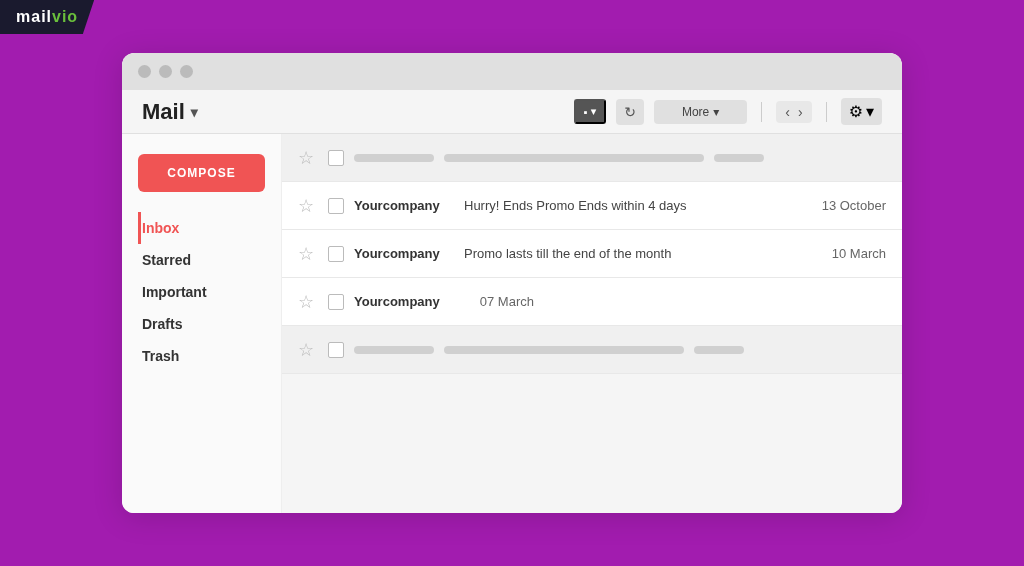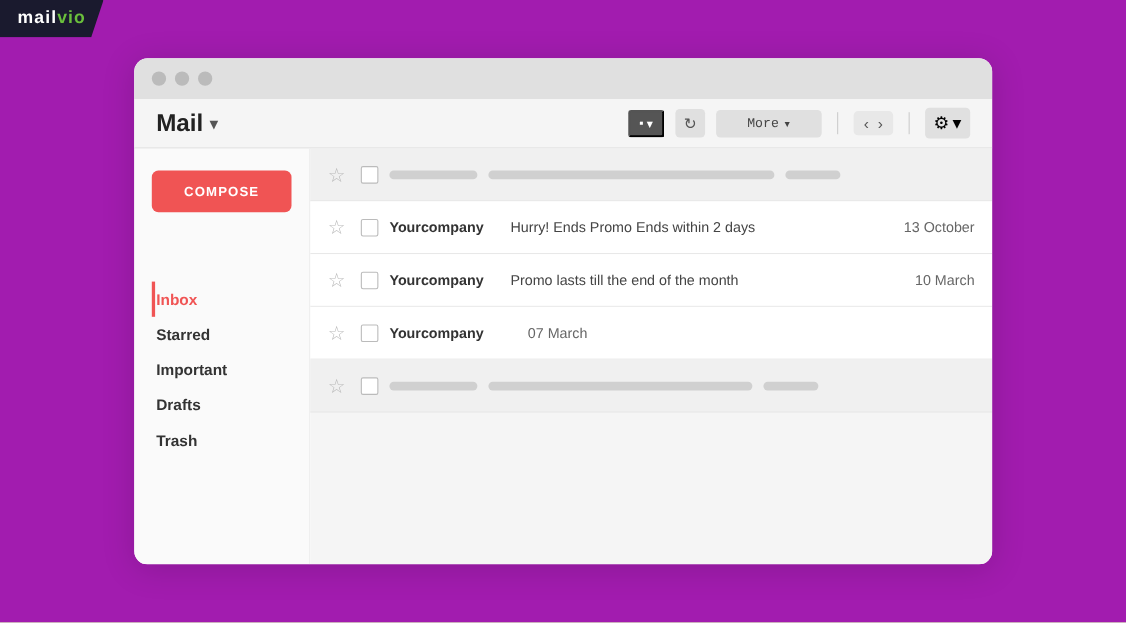--- a/index.html
+++ b/index.html
@@ -99,21 +99,20 @@
       background: #e0e0e0;
       border: none;
       border-radius: 4px;
       padding: 5px 28px;
       cursor: pointer;
       display: flex;
       align-items: center;
       gap: 4px;
       font-size: 12px;
       color: #444;
-      font-family: Liberation Mono, monospace;
     }
 
     .toolbar-btn-icon {
       background: #555;
       color: white;
       border-radius: 3px;
       padding: 4px 8px;
       font-size: 11px;
       display: flex;
       align-items: center;
@@ -172,21 +171,20 @@
       cursor: pointer;
       letter-spacing: 1px;
       margin-bottom: 20px;
       text-transform: uppercase;
     }
 
     .sidebar-nav {
       display: flex;
       flex-direction: column;
       gap: 0;
-      margin-top: 43px;
     }
 
     .sidebar-item {
       padding: 8px 4px;
       font-size: 14px;
       font-weight: 600;
       color: #333;
       cursor: pointer;
       display: flex;
       align-items: center;
@@ -388,21 +386,21 @@
             <div class="checkbox"></div>
             <div class="placeholder-line placeholder-sender"></div>
             <div class="placeholder-line placeholder-subject" style="flex:1; max-width:260px;"></div>
             <div class="placeholder-line placeholder-date"></div>
           </div>
 
           <div class="email-row data-row">
             <span class="star-icon">☆</span>
             <div class="checkbox"></div>
             <span class="sender">Yourcompany</span>
-            <span class="subject">Hurry! Ends Promo Ends within 2 days</span>
+            <span class="subject">Hurry! Ends Promo Ends within 4 days</span>
             <span class="date">13 October</span>
           </div>
 
           <div class="email-row data-row">
             <span class="star-icon">☆</span>
             <div class="checkbox"></div>
             <span class="sender">Yourcompany</span>
             <span class="subject">Promo lasts till the end of the month</span>
             <span class="date">10 March</span>
           </div>

